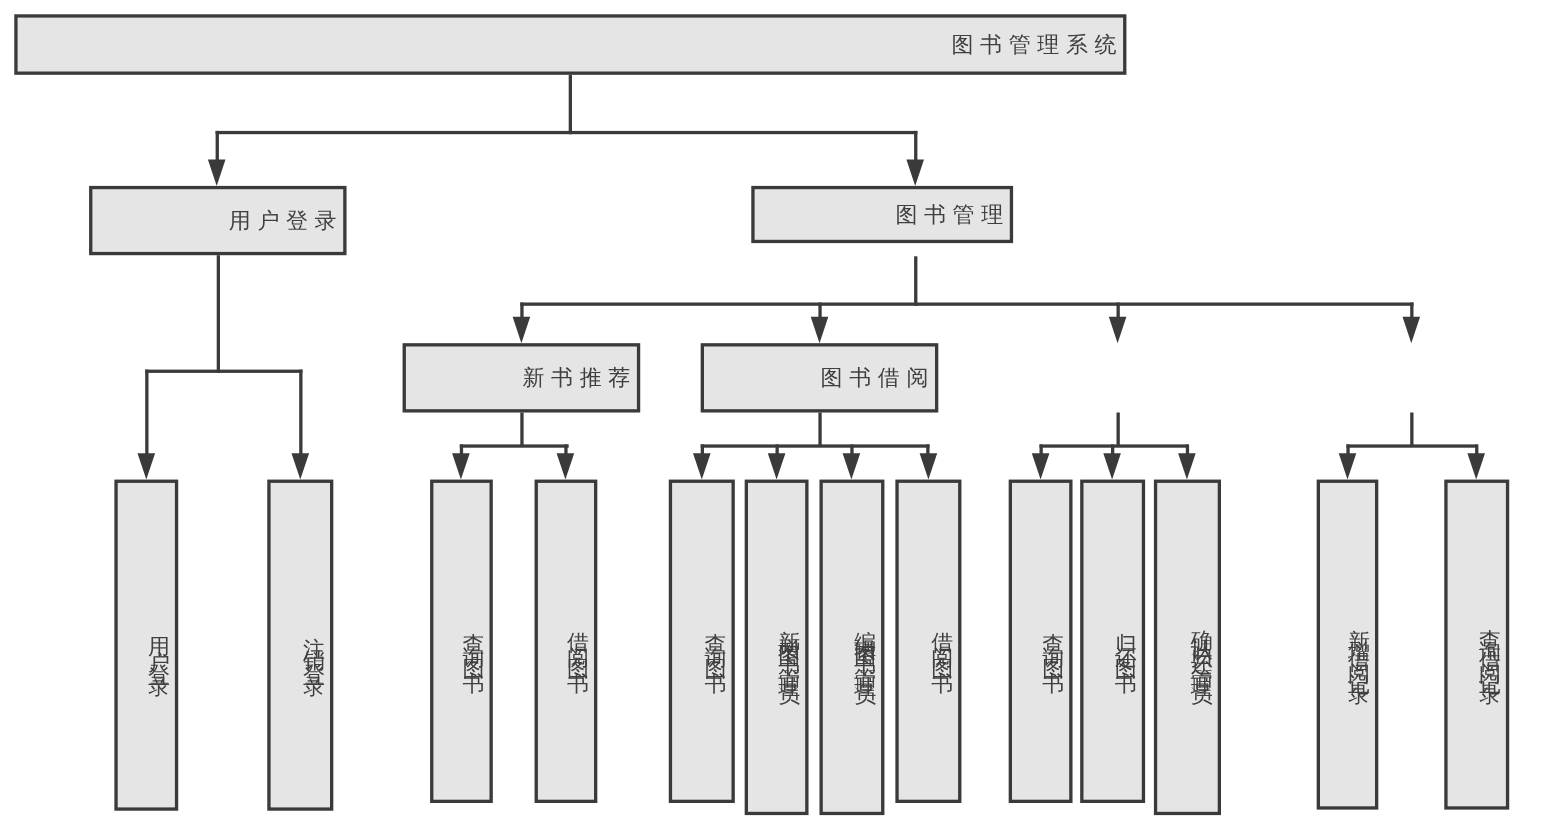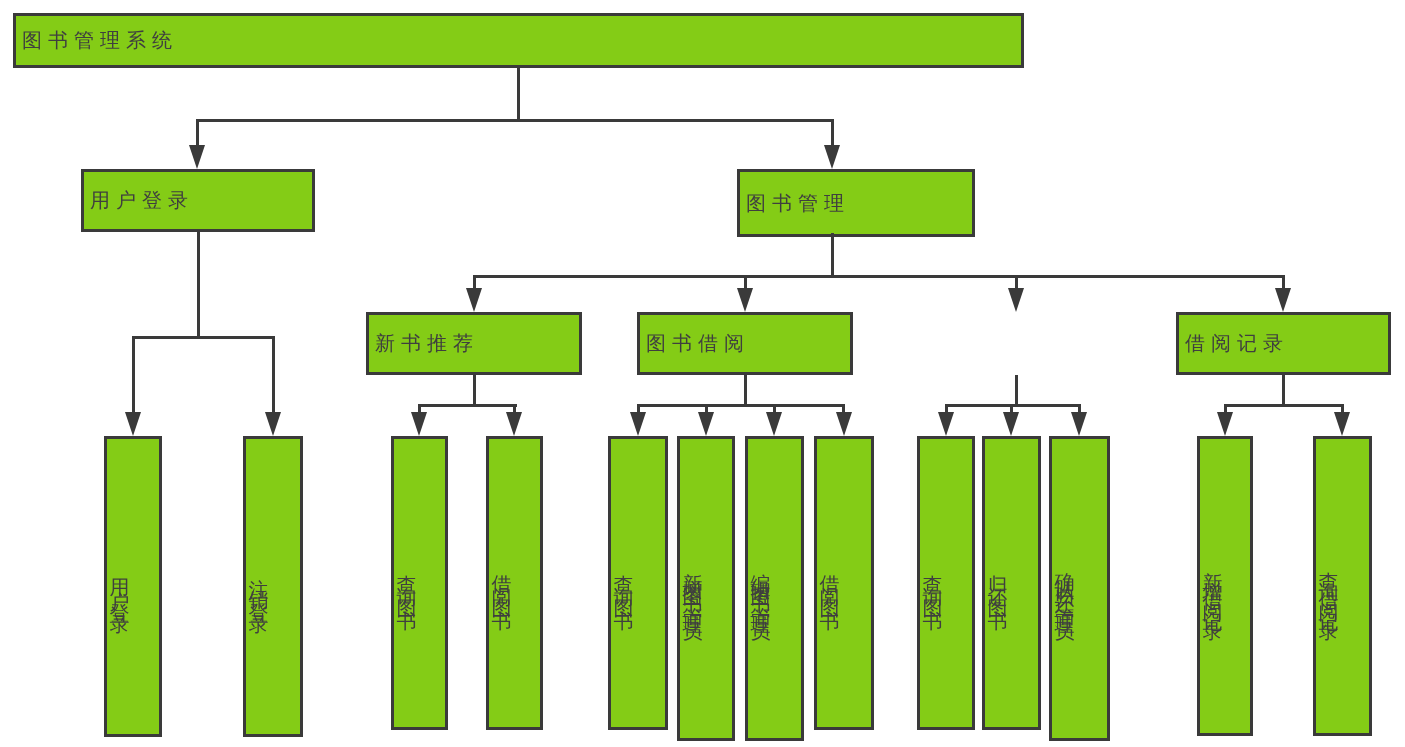--- a/index.html
+++ b/index.html
@@ -8,22 +8,22 @@
     --bg:#ffffff;
     --wm:#c4baba;
   }
   html,body{margin:0;padding:0;background:var(--bg);}
   #canvas{
     position:relative;width:1405px;height:747px;background:var(--bg);
     overflow:hidden;font-family:"DejaVu Sans","Liberation Sans",sans-serif;
     color:var(--text);
   }
   .box{
-    position:absolute;border:3px solid var(--line);background:#84cc16;
-    box-sizing:border-box;display:flex;align-items:center;justify-content:flex-start;
+    position:absolute;border:3px solid var(--line);background:#e5e5e5;
+    box-sizing:border-box;display:flex;align-items:center;justify-content:flex-end;
   }
   .lbl{
     font-size:20px;letter-spacing:6px;color:var(--text);white-space:nowrap;
     text-indent:6px;
   }
   .vlbl{
     writing-mode:vertical-rl;text-orientation:mixed;font-size:20px;color:var(--text);
     white-space:nowrap;
   }
   .ls12{letter-spacing:12px;}
@@ -53,21 +53,21 @@
   <div class="vl" style="left:517px;top:68px;height:54px"></div>
   <div class="hl" style="left:196px;top:119px;width:638px"></div>
   <div class="vl" style="left:196px;top:119px;height:30px"></div>
   <div class="vl" style="left:831px;top:119px;height:30px"></div>
   <div class="arr" style="left:189px;top:145px"></div>
   <div class="arr" style="left:824px;top:145px"></div>
 
   <div class="box" style="left:81px;top:169px;width:234px;height:63px">
     <span class="lbl">用户登录</span>
   </div>
-  <div class="box" style="left:737px;top:169px;width:238px;height:68px">
+  <div class="box" style="left:683px;top:169px;width:238px;height:52px">
     <span class="lbl">图书管理</span>
   </div>
 
   <div class="vl" style="left:197px;top:232px;height:107px"></div>
   <div class="hl" style="left:132px;top:336px;width:143px"></div>
   <div class="vl" style="left:132px;top:336px;height:80px"></div>
   <div class="vl" style="left:272px;top:336px;height:80px"></div>
   <div class="arr" style="left:125px;top:412px"></div>
   <div class="arr" style="left:265px;top:412px"></div>
 
@@ -80,23 +80,20 @@
   <div class="arr" style="left:466px;top:288px"></div>
   <div class="arr" style="left:737px;top:288px"></div>
   <div class="arr" style="left:1008px;top:288px"></div>
   <div class="arr" style="left:1275px;top:288px"></div>
 
   <div class="box" style="left:637px;top:312px;width:216px;height:63px">
     <span class="lbl">图书借阅</span>
   </div>
   <div class="box" style="left:366px;top:312px;width:216px;height:63px">
     <span class="lbl">新书推荐</span>
-  </div>
-  <div class="box" style="left:1176px;top:312px;width:215px;height:63px">
-    <span class="lbl">借阅记录</span>
   </div>
 
   <div class="vl" style="left:473px;top:375px;height:31px"></div>
   <div class="hl" style="left:418px;top:404px;width:99px"></div>
   <div class="vl" style="left:418px;top:404px;height:10px"></div>
   <div class="vl" style="left:513px;top:404px;height:10px"></div>
   <div class="arr" style="left:411px;top:412px"></div>
   <div class="arr" style="left:506px;top:412px"></div>
 
   <div class="vl" style="left:744px;top:375px;height:31px"></div>

